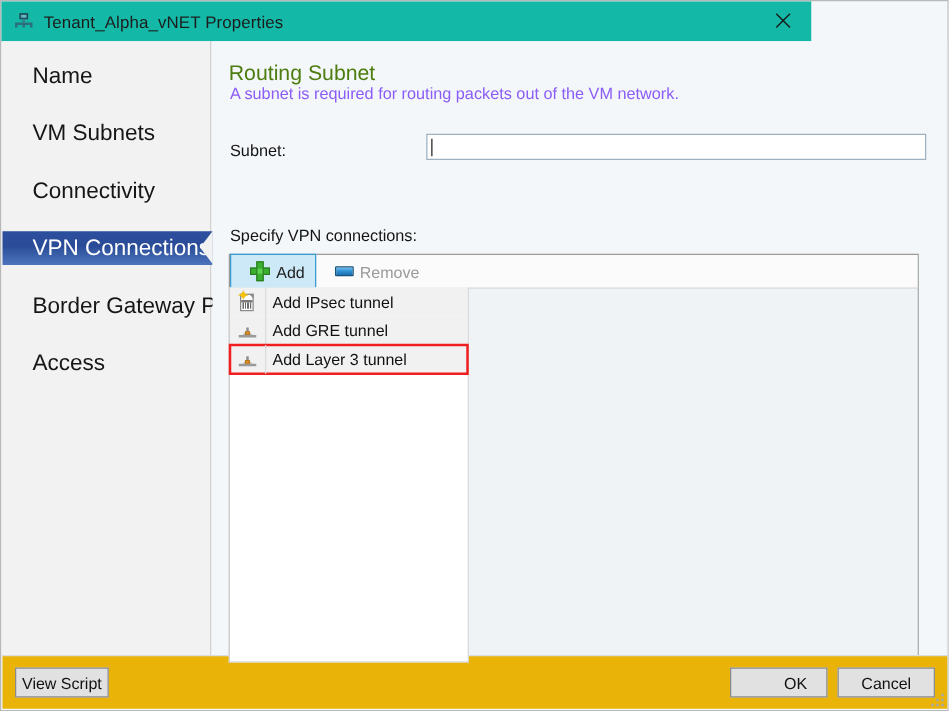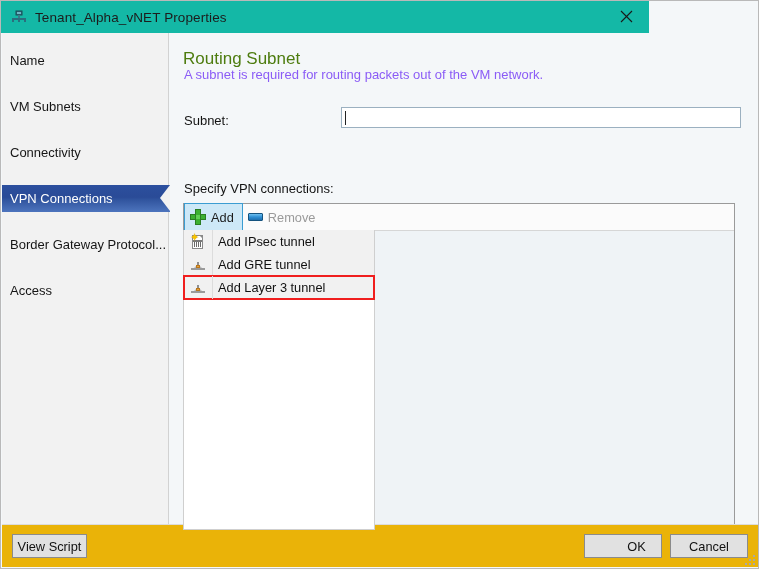--- a/index.html
+++ b/index.html
@@ -57,22 +57,22 @@
     left: 1px; top: 32px;
     width: 167px; height: 493px;
     background: #f2f2f2;
     border-right: 1px solid #d2d2d2;
     padding-top: 14px;
   }
   .nav-item {
     position: relative;
     height: 27px;
     line-height: 27px;
-    padding-left: 8px;
-    font-size: 13px;
+    padding-left: 24px;
+    font-size: 18px;
     color: #161616;
     margin-bottom: 19px;
     white-space: nowrap;
     cursor: default;
   }
   .nav-item.selected {
     color: #ffffff;
     background: linear-gradient(to bottom, #2c4f9e 0%, #2a4b97 45%, #31559f 55%, #4d74bd 100%);
     width: 180px;
     overflow: visible;
@@ -156,21 +156,21 @@
     position: relative;
     height: 27px;
     background: #fbfbfb;
     border-bottom: 1px solid #d6d6d6;
     display: flex;
     align-items: stretch;
   }
   .tb-btn {
     display: flex;
     align-items: center;
-    padding: 0 8px 0 5px;
+    padding: 0 8px 0 15px;
     font-size: 12.8px;
     color: #1c1c1c;
     cursor: default;
     white-space: nowrap;
   }
   .tb-btn.active {
     background: #cde8f7;
     border: 1px solid #3b9dd2;
     margin: -1px 0 -1px 0;
   }

